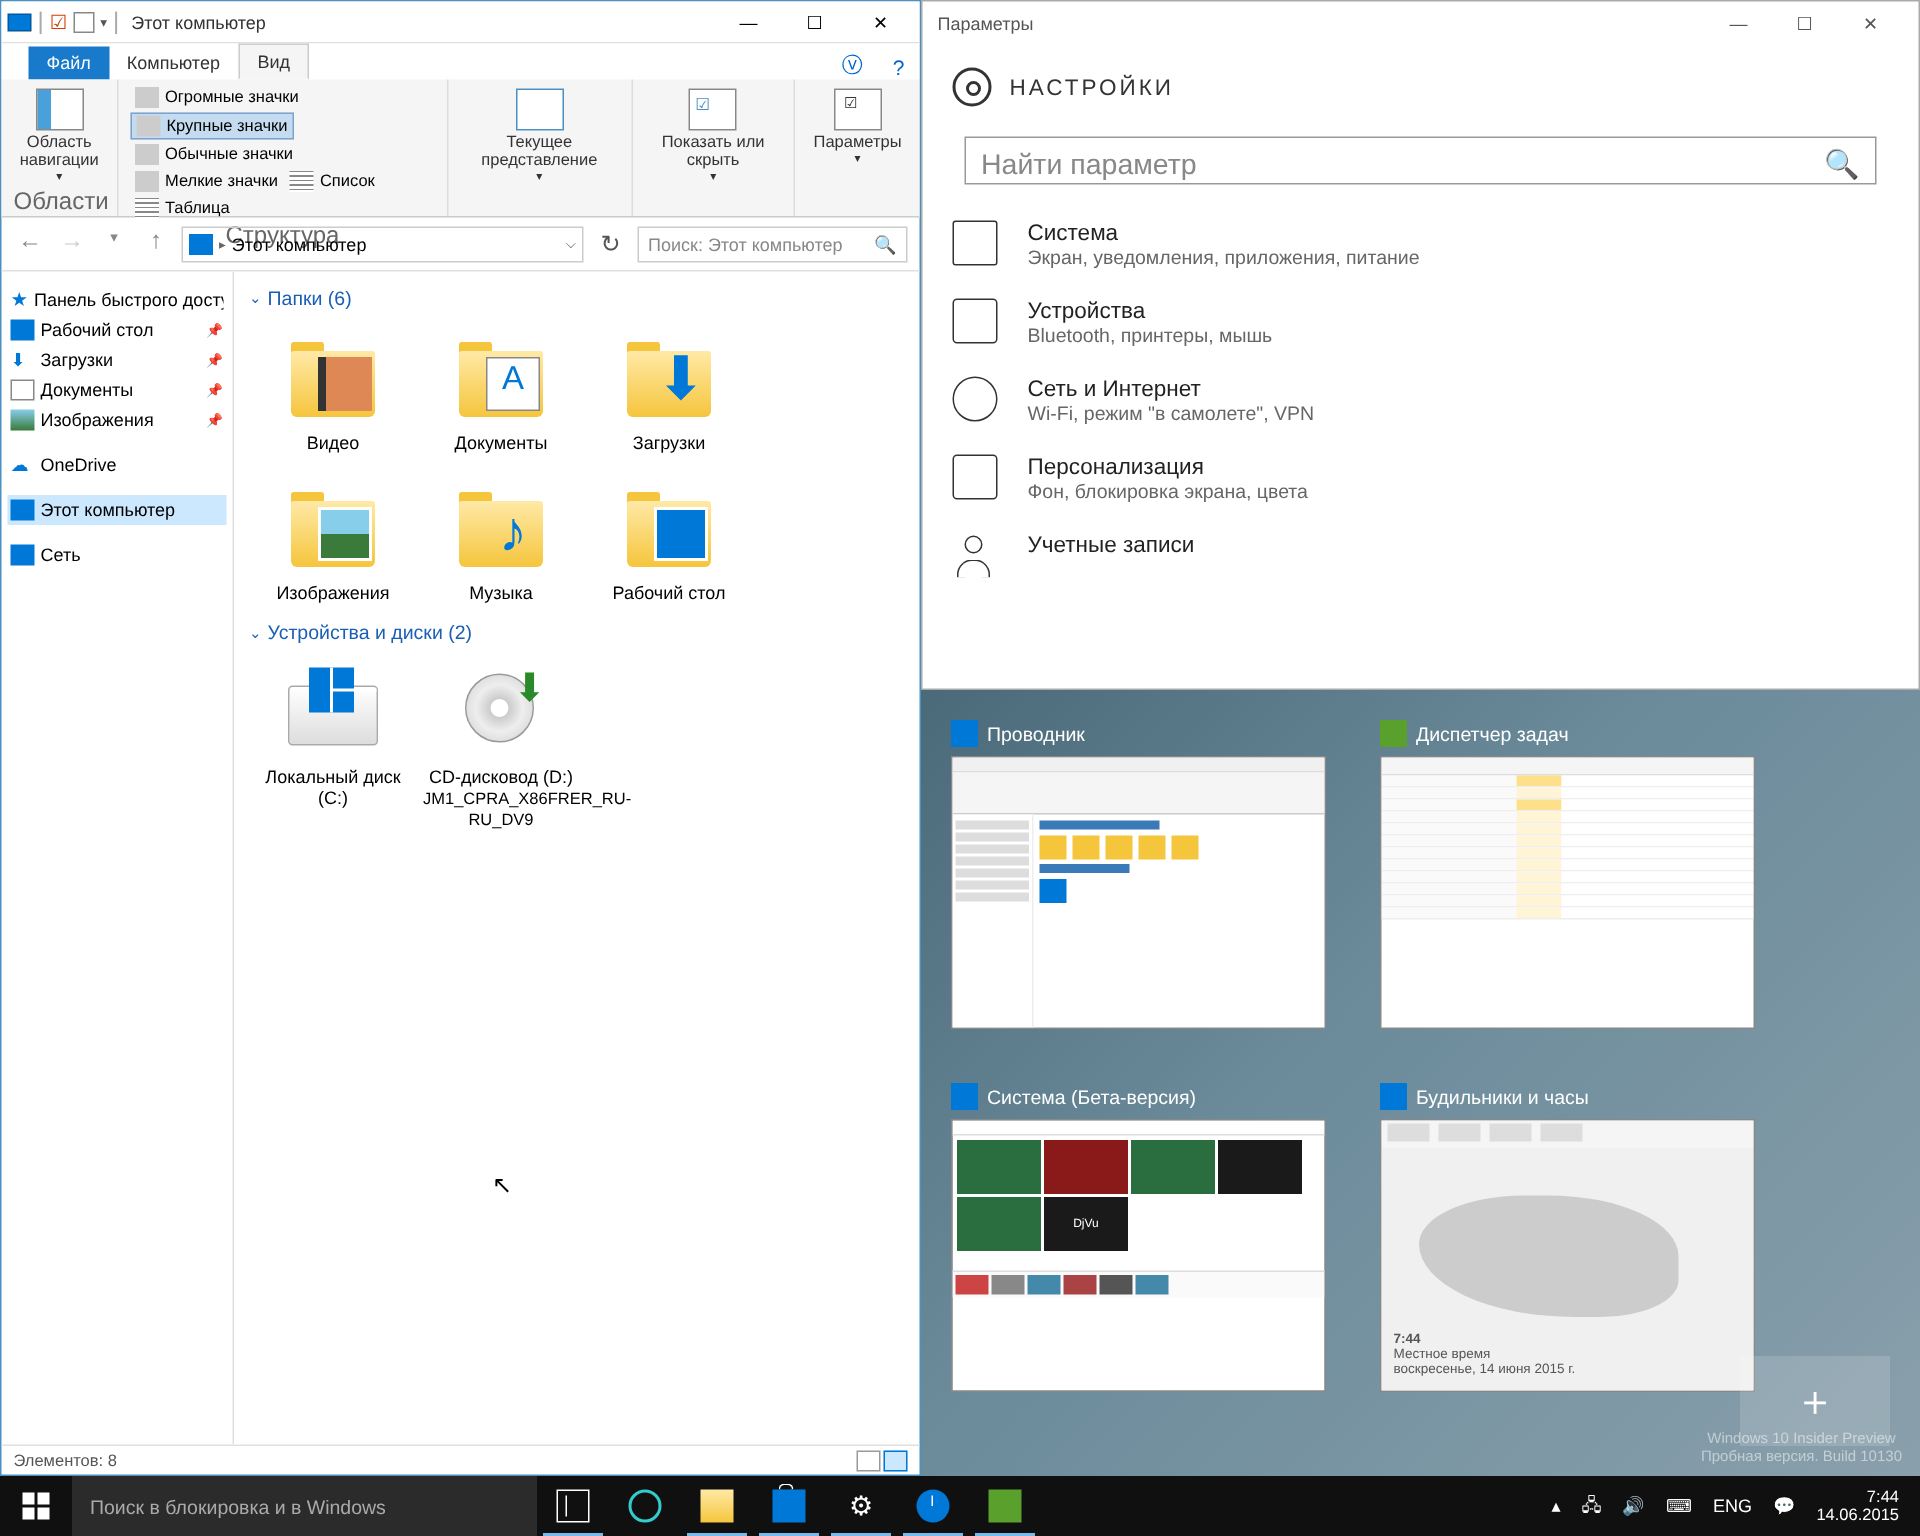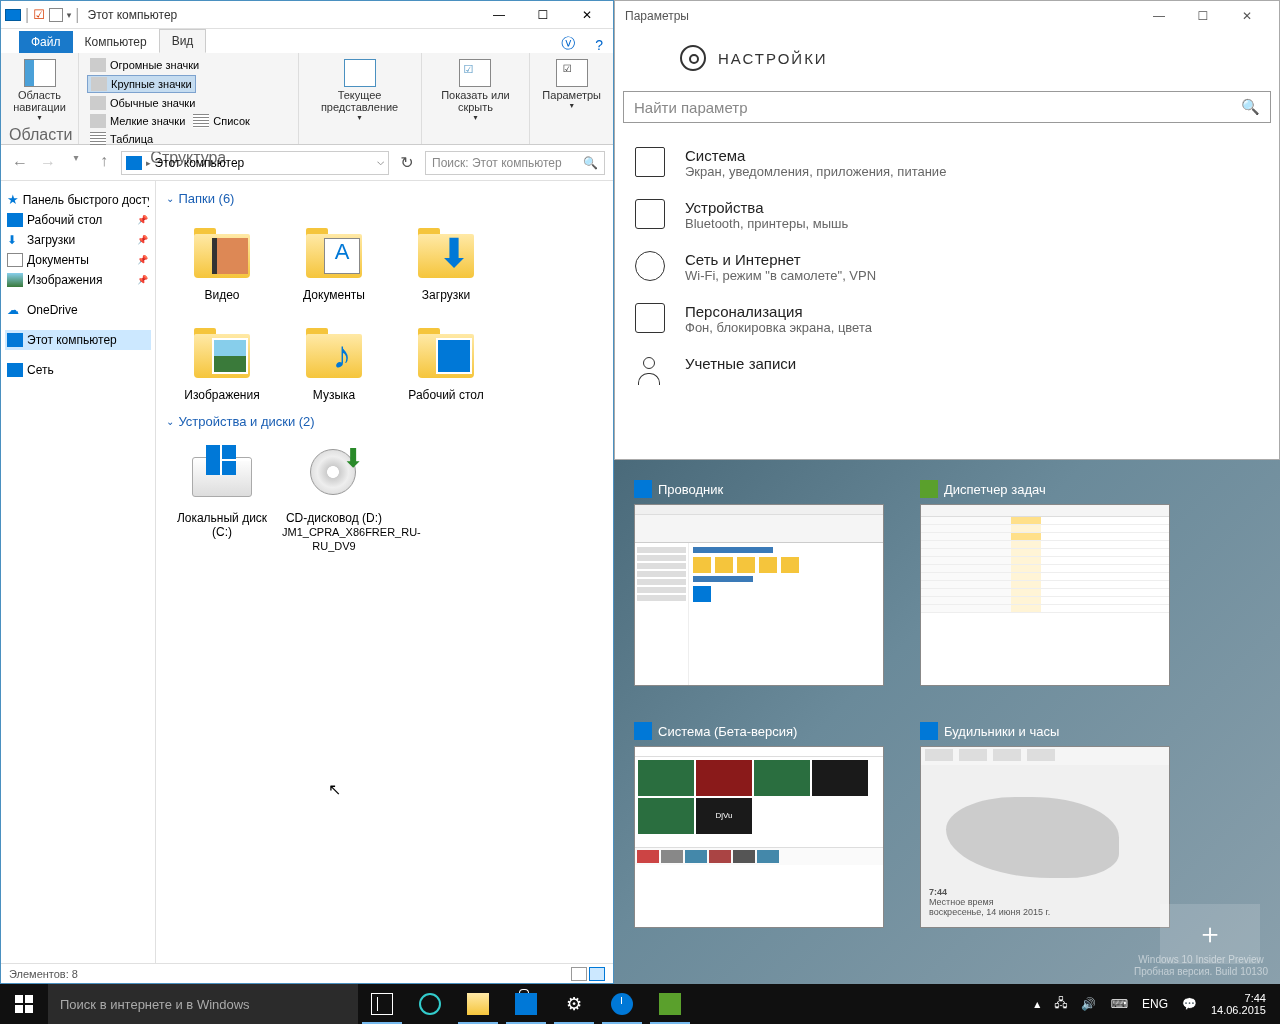--- a/index.html
+++ b/index.html
@@ -64,25 +64,25 @@
 .dl-arrow-ov { position: absolute; right: 2px; top: 2px; color: #2a8a2a; font-size: 26px; }
 
 .status-bar { height: 20px; border-top: 1px solid #e0e0e0; display: flex; align-items: center; padding: 0 8px; font-size: 11px; color: #555; }
 .status-bar .view-ico { margin-left: auto; display: flex; gap: 2px; }
 .view-ico span { width: 16px; height: 14px; border: 1px solid #999; }
 .view-ico span.active { background: #cce8ff; border-color: #0078d7; }
 
 
 .settings { position: absolute; left: 614px; top: 0; width: 666px; height: 460px; background: #fff; border: 1px solid #aaa; display: flex; flex-direction: column; }
 .settings-titlebar { height: 30px; display: flex; align-items: center; padding: 0 10px; font-size: 12px; color: #555; }
-.settings-header { display: flex; align-items: center; gap: 12px; padding: 14px 20px; margin-left: 45px; }
+.settings-header { display: flex; align-items: center; gap: 12px; padding: 14px 20px; }
 .gear-ico { width: 26px; height: 26px; border: 2px solid #333; border-radius: 50%; position: relative; }
 .gear-ico::before { content: ''; position: absolute; width: 6px; height: 6px; border: 2px solid #333; border-radius: 50%; left: 7px; top: 7px; }
 .settings-title { font-size: 15px; letter-spacing: 2px; color: #333; }
-.settings-search { margin: 6px 8px 14px; height: 32px; border: 1px solid #999; display: flex; align-items: center; padding: 0 10px; font-size: 15px; color: #888; }
+.settings-search { margin: 6px 28px 14px; height: 32px; border: 1px solid #999; display: flex; align-items: flex-end; padding: 0 10px; font-size: 19px; color: #888; }
 .settings-search .mag { margin-left: auto; color: #666; }
 .settings-list { padding: 0 20px; }
 .settings-item { display: flex; align-items: flex-start; gap: 20px; padding: 10px 0; cursor: pointer; }
 .settings-item .cat-ico { width: 30px; height: 30px; flex-shrink: 0; border: 1.5px solid #333; border-radius: 3px; }
 .settings-item .cat-ico.round { border-radius: 50%; }
 .settings-item .cat-title { font-size: 15px; color: #222; }
 .settings-item .cat-desc { font-size: 13px; color: #666; }
 
 
 .taskview { position: absolute; left: 614px; top: 460px; right: 0; bottom: 40px; background: linear-gradient(135deg, #4a6a7a 0%, #6a8a9a 40%, #8aa0ac 100%); padding: 20px; display: flex; flex-wrap: wrap; gap: 36px; align-content: flex-start; }
@@ -594,21 +594,21 @@
 <div class="taskbar">
   <div class="start-btn">
       <div class="start-logo">
         <span></span>
         <span></span>
         <span></span>
         <span></span>
       </div>
     </div>
   <div class="search-bar">
-      <span>Поиск в интернете и в Windows</span>
+      <span>Поиск в блокировка и в Windows</span>
     </div>
   <div class="task-icons">
     <div class="task-ico active">
         <div class="ico-box" style="border:1.5px solid #fff;position:relative;">
           <span style="position:absolute;width:6px;height:14px;border-right:1.5px solid #fff;left:0;top:3px;"></span>
         </div>
       </div>
     <div class="task-ico">
         <div class="ico-box" style="border:2px solid #3cc;border-radius:50%;"></div>
       </div>

